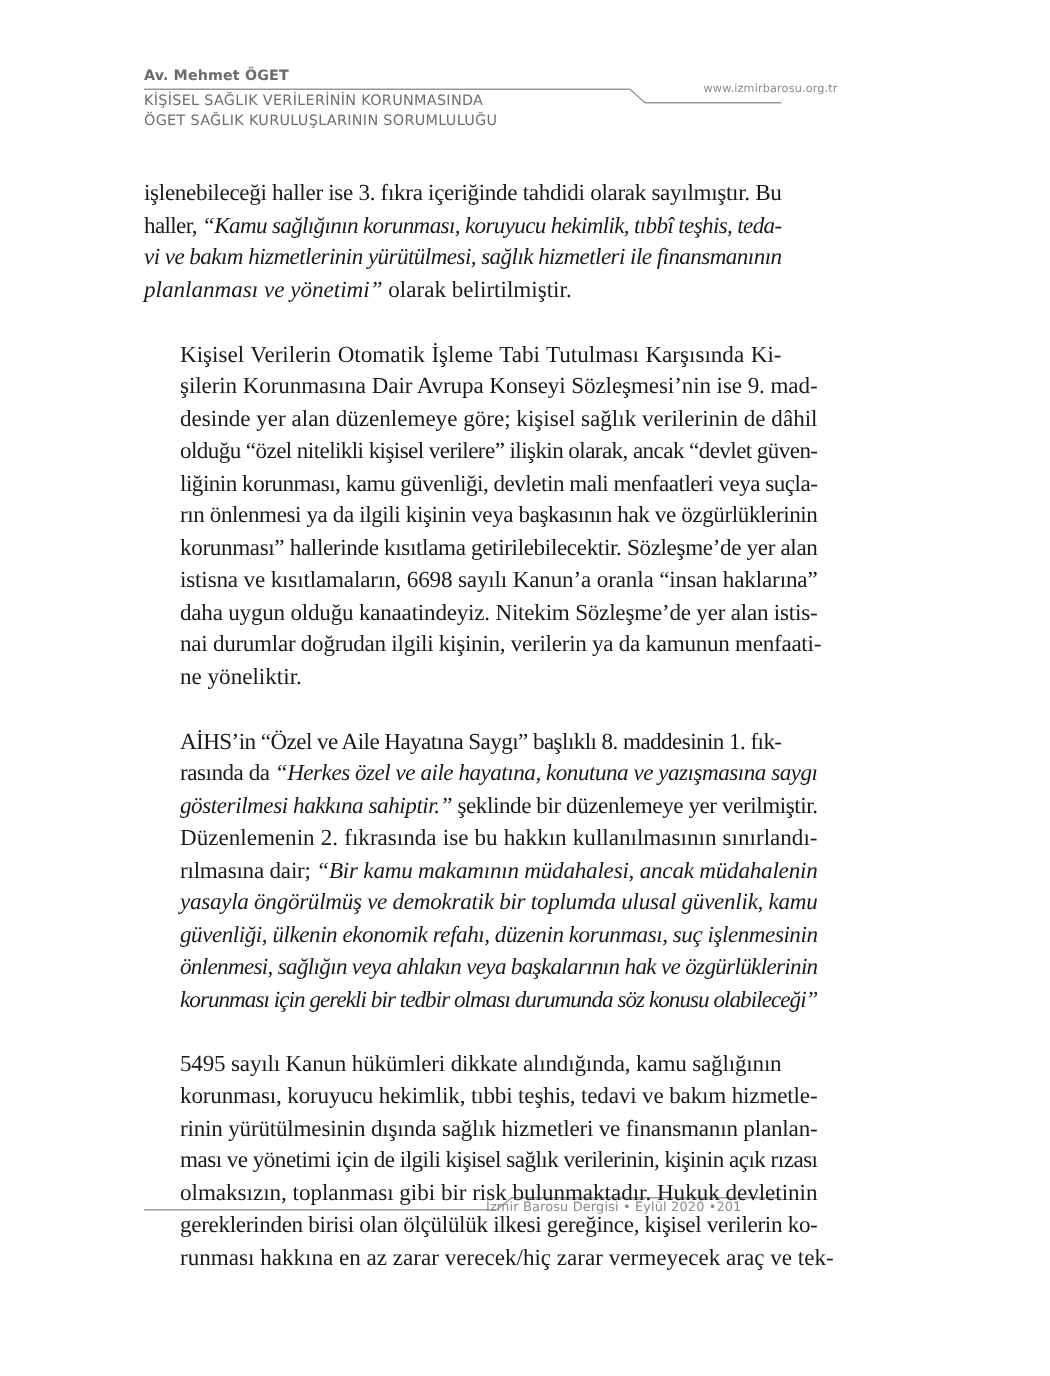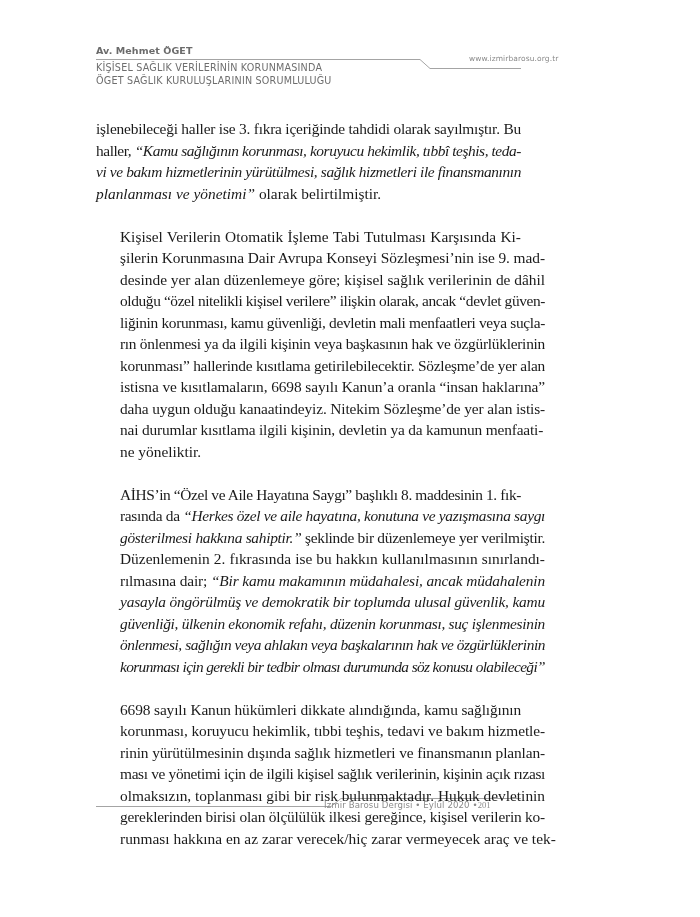--- a/index.html
+++ b/index.html
@@ -99,21 +99,20 @@
       color: #8a8a8a;
       display: flex;
       justify-content: flex-start;
       align-items: baseline;
     }
     .footer .journal {
       letter-spacing: 0.1px;
     }
     .footer .page-number {
       padding-right: 2px;
-      font-family: Liberation Serif, serif;
     }
   </style>
 </head>
 <body>
 
 <div class="page">
 
   <div class="header-author">Av. Mehmet ÖGET</div>
   <div class="header-title">
     <div>KİŞİSEL SAĞLIK VERİLERİNİN KORUNMASINDA</div>
@@ -136,36 +135,36 @@
       <p class="indent">
         <span class="line" style="text-indent: 24px;"><span>Kişisel Verilerin Otomatik İşleme Tabi Tutulması Karşısında Ki-</span></span>
         <span class="line" style="letter-spacing: -0.0651042px;"><span>şilerin Korunmasına Dair Avrupa Konseyi Sözleşmesi’nin ise 9. mad-</span></span>
         <span class="line" style="letter-spacing: -0.00334821px;"><span>desinde yer alan düzenlemeye göre; kişisel sağlık verilerinin de dâhil</span></span>
         <span class="line" style="letter-spacing: -0.386161px;"><span>olduğu “özel nitelikli kişisel verilere” ilişkin olarak, ancak “devlet güven-</span></span>
         <span class="line" style="letter-spacing: -0.330295px;"><span>liğinin korunması, kamu güvenliği, devletin mali menfaatleri veya suçla-</span></span>
         <span class="line" style="letter-spacing: -0.267551px;"><span>rın önlenmesi ya da ilgili kişinin veya başkasının hak ve özgürlüklerinin</span></span>
         <span class="line" style="letter-spacing: -0.228733px;"><span>korunması” hallerinde kısıtlama getirilebilecektir. Sözleşme’de yer alan</span></span>
         <span class="line" style="letter-spacing: -0.099912px;"><span>istisna ve kısıtlamaların, 6698 sayılı Kanun’a oranla “insan haklarına”</span></span>
         <span class="line" style="letter-spacing: -0.142233px;"><span>daha uygun olduğu kanaatindeyiz. Nitekim Sözleşme’de yer alan istis-</span></span>
-        <span class="line" style="letter-spacing: -0.181027px;"><span>nai durumlar kısıtlama ilgili kişinin, devletin ya da kamunun menfaati-</span></span>
+        <span class="line" style="letter-spacing: -0.181027px;"><span>nai durumlar doğrudan ilgili kişinin, verilerin ya da kamunun menfaati-</span></span>
         <span class="line last"><span>ne yöneliktir.</span></span>
       </p>
       <p class="indent">
         <span class="line" style="text-indent: 24px; letter-spacing: -0.376149px;"><span>AİHS’in “Özel ve Aile Hayatına Saygı” başlıklı 8. maddesinin 1. fık-</span></span>
         <span class="line" style="letter-spacing: -0.317121px;"><span>rasında da </span><em>“Herkes özel ve aile hayatına, konutuna ve yazışmasına saygı</em></span>
         <span class="line" style="letter-spacing: -0.285317px;"><em>gösterilmesi hakkına sahiptir.”</em><span> şeklinde bir düzenlemeye yer verilmiştir.</span></span>
         <span class="line" style="word-spacing: 0.263393px;"><span>Düzenlemenin 2. fıkrasında ise bu hakkın kullanılmasının sınırlandı-</span></span>
         <span class="line" style="letter-spacing: -0.143029px;"><span>rılmasına dair; </span><em>“Bir kamu makamının müdahalesi, ancak müdahalenin</em></span>
         <span class="line" style="letter-spacing: -0.183302px;"><em>yasayla öngörülmüş ve demokratik bir toplumda ulusal güvenlik, kamu</em></span>
         <span class="line" style="letter-spacing: -0.303257px;"><em>güvenliği, ülkenin ekonomik refahı, düzenin korunması, suç işlenmesinin</em></span>
         <span class="line" style="letter-spacing: -0.449058px;"><em>önlenmesi, sağlığın veya ahlakın veya başkalarının hak ve özgürlüklerinin</em></span>
         <span class="line" style="letter-spacing: -0.632601px;"><em>korunması için gerekli bir tedbir olması durumunda söz konusu olabileceği”</em></span>
       </p>
       <p class="indent">
-        <span class="line" style="text-indent: 24px; letter-spacing: -0.119629px;"><span>6698 sayılı Kanun hükümleri dikkate alındığında, kamu sağlığının</span></span>
+        <span class="line" style="text-indent: 24px; letter-spacing: -0.119629px;"><span>5495 sayılı Kanun hükümleri dikkate alındığında, kamu sağlığının</span></span>
         <span class="line" style="letter-spacing: -0.103487px;"><span>korunması, koruyucu hekimlik, tıbbi teşhis, tedavi ve bakım hizmetle-</span></span>
         <span class="line" style="letter-spacing: -0.126339px;"><span>rinin yürütülmesinin dışında sağlık hizmetleri ve finansmanın planlan-</span></span>
         <span class="line" style="letter-spacing: -0.344739px;"><span>ması ve yönetimi için de ilgili kişisel sağlık verilerinin, kişinin açık rızası</span></span>
         <span class="line" style="letter-spacing: -0.0174632px;"><span>olmaksızın, toplanması gibi bir risk bulunmaktadır. Hukuk devletinin</span></span>
         <span class="line" style="letter-spacing: -0.208542px;"><span>gereklerinden birisi olan ölçülülük ilkesi gereğince, kişisel verilerin ko-</span></span>
         <span class="line last"><span>runması hakkına en az zarar verecek/hiç zarar vermeyecek araç ve tek-</span></span>
       </p>
     </div>
 
   <div class="footer">

